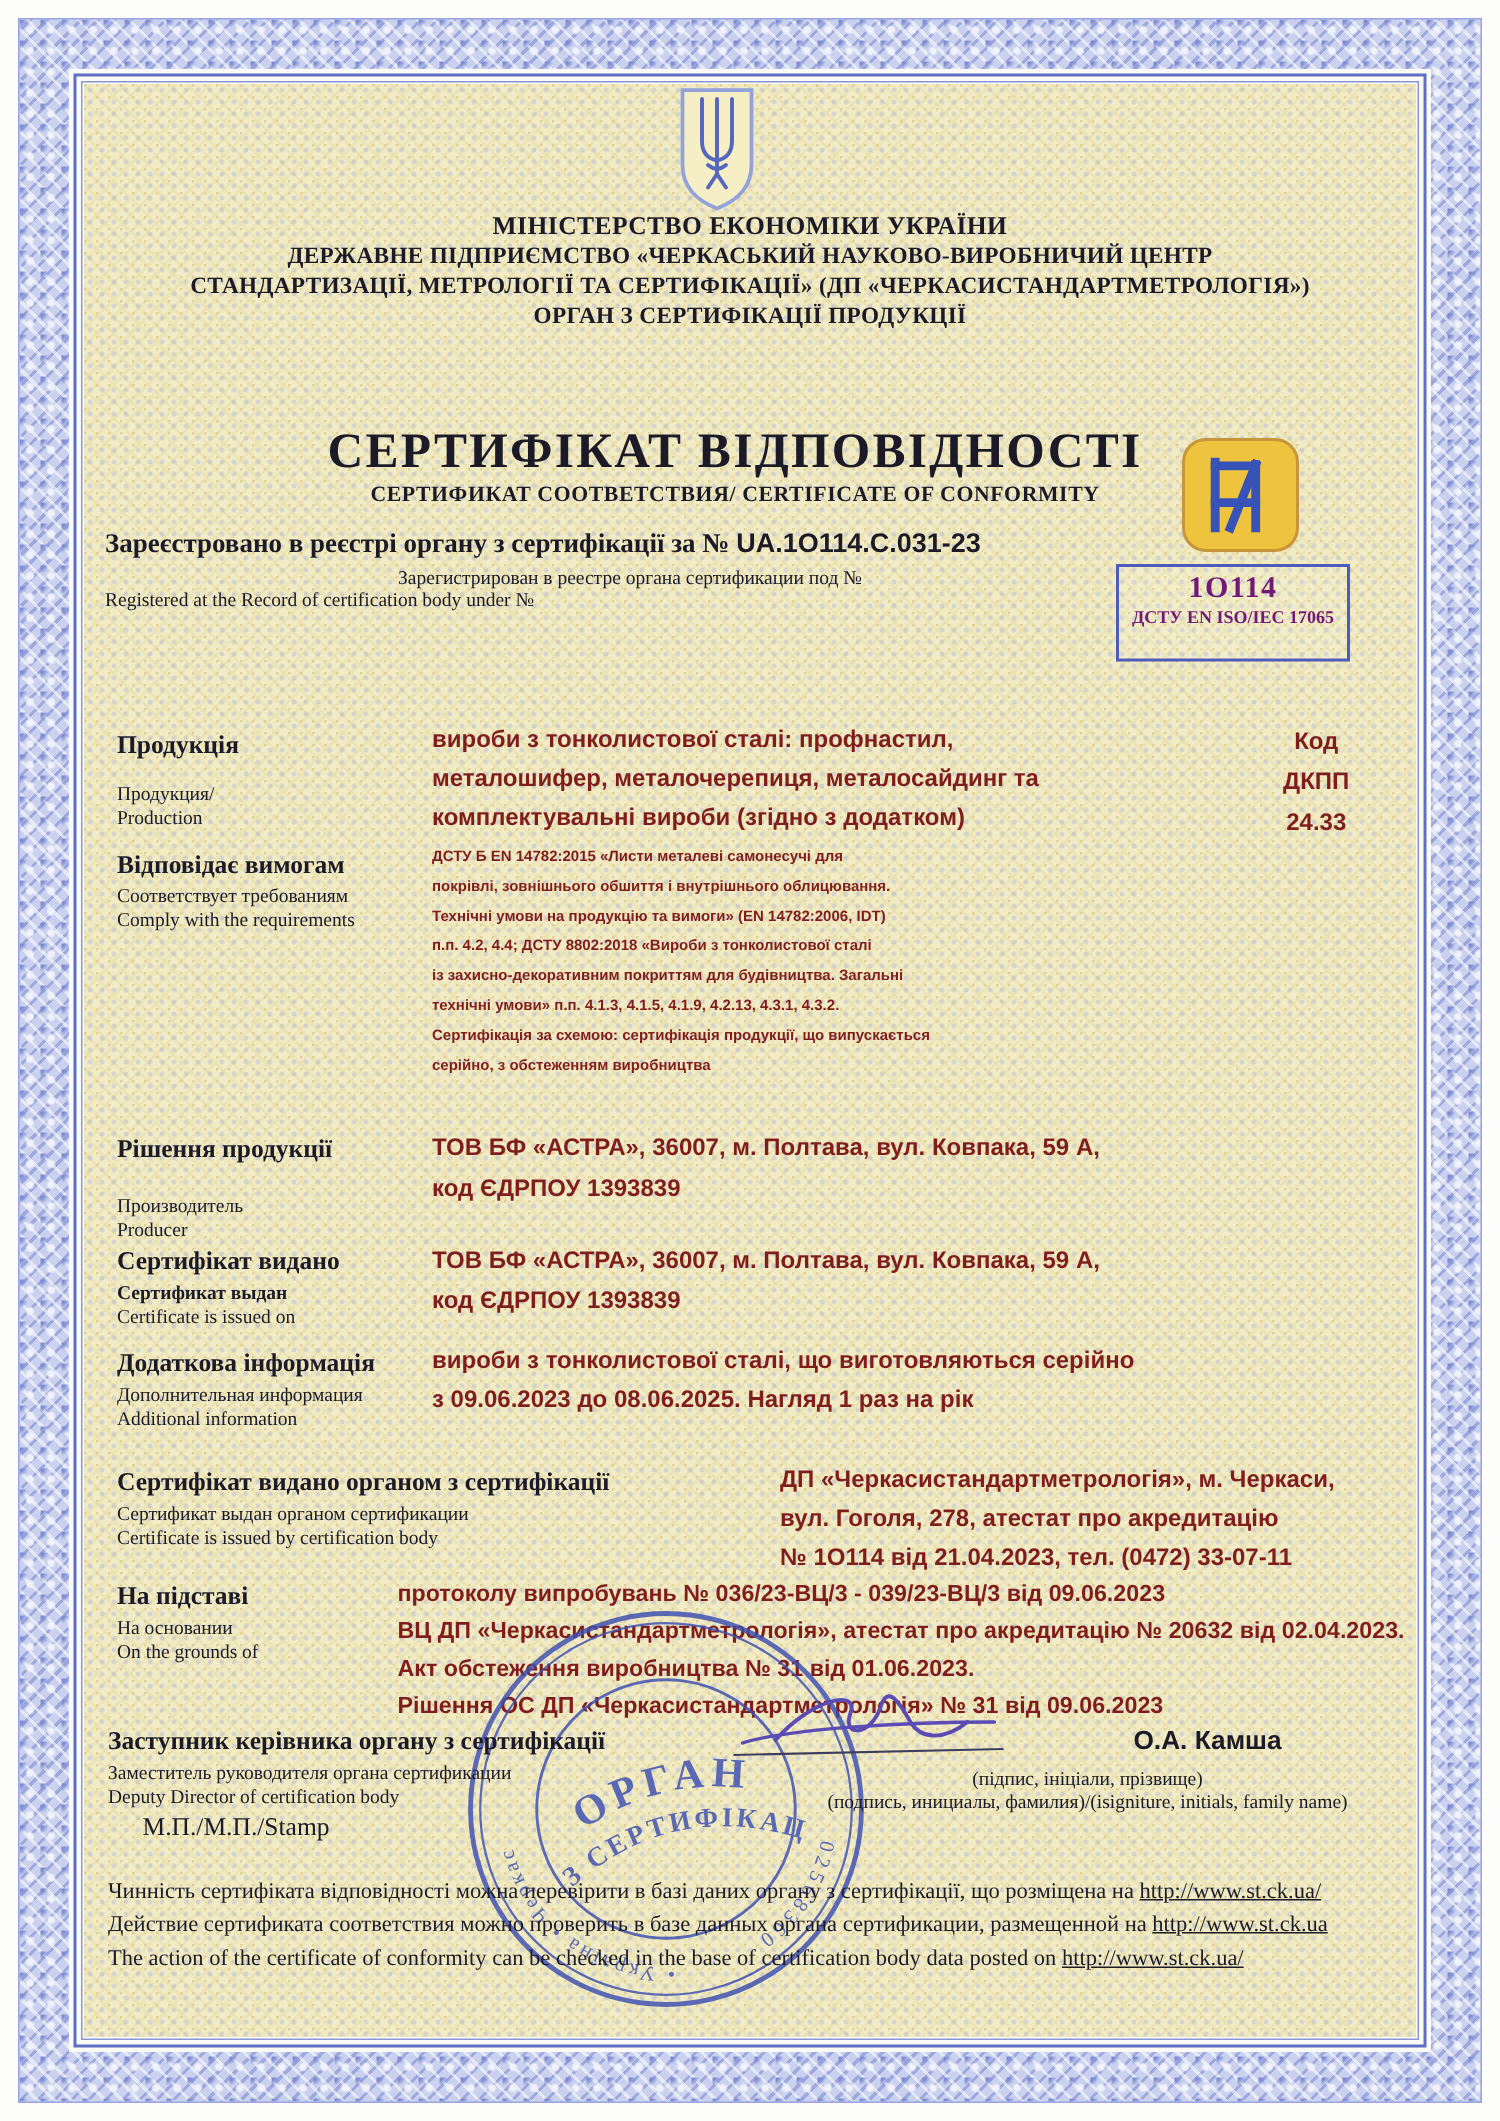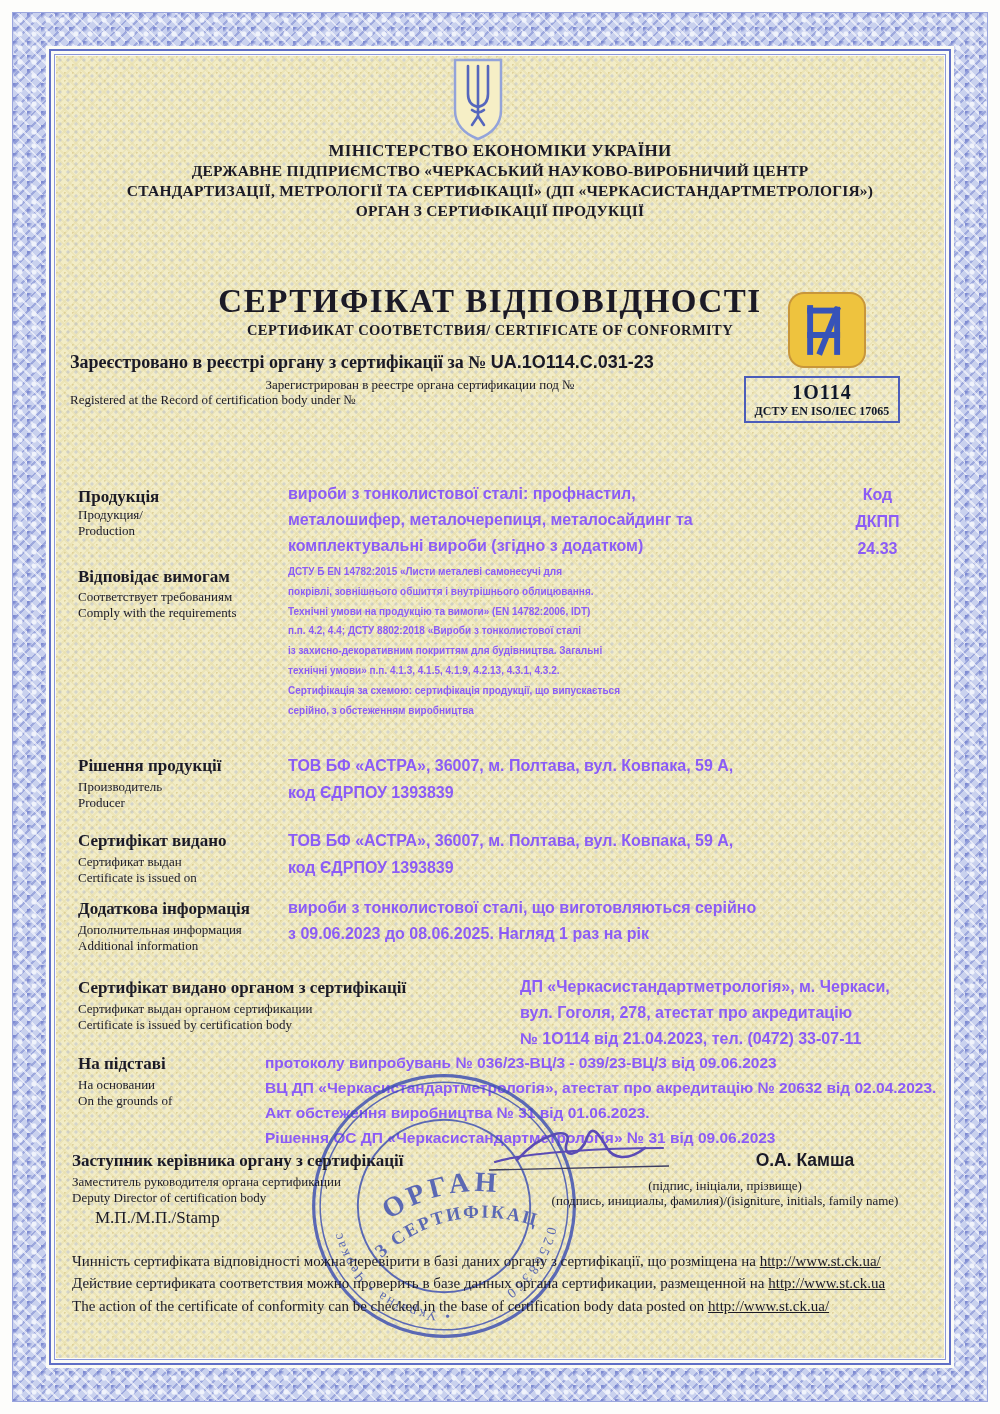--- a/index.html
+++ b/index.html
@@ -32,38 +32,38 @@
       radial-gradient(circle at 0 0, rgba(220,206,148,.85) 1.4px, transparent 2.3px),
       repeating-linear-gradient(45deg, rgba(231,222,172,.55) 0 2px, transparent 2px 8px),
       repeating-linear-gradient(-45deg, rgba(231,222,172,.55) 0 2px, transparent 2px 8px);
     background-size:8px 8px,8px 8px,auto,auto;
   }
   .abs{position:absolute;}
   .center{text-align:center;}
   .sans{font-family:"Liberation Sans",sans-serif;}
   .val{
     font-family:"Liberation Sans",sans-serif;font-weight:bold;
-    font-size:16px;line-height:26px;white-space:pre-line;color:#8b5cf6;
+    font-size:16px;line-height:26px;white-space:pre-line;color:#7f1d1d;
   }
   .hdr-line1{font-size:17px;font-weight:bold;line-height:21px;letter-spacing:.3px;}
   .hdr-line{font-size:15.5px;font-weight:bold;line-height:20px;letter-spacing:.2px;}
   .title-main{font-size:33px;font-weight:bold;letter-spacing:1.5px;}
   .title-sub{font-size:14.5px;font-weight:bold;letter-spacing:.4px;}
   .l-ua{font-size:17px;font-weight:bold;line-height:21px;font-family:"Liberation Serif",serif;}
   .l-ru,.l-en{font-size:13px;line-height:16px;font-family:"Liberation Serif",serif;}
   .small-note{font-size:13px;line-height:15px;font-family:"Liberation Serif",serif;}
   .reg-ua{font-size:18px;font-weight:bold;font-family:"Liberation Serif",serif;}
   .reg-num{font-size:18px;font-weight:bold;font-family:"Liberation Sans",sans-serif;}
   .acc-mark{
     width:74px;height:72px;background:#eec33e;border-radius:16px;
     border:2px solid #c8963a;display:flex;align-items:center;justify-content:center;
   }
   .acc-box{
-    width:152px;border:2px solid #4b5cba;color:#0f172a;text-align:center;
-    padding:3px 0 2px;background:rgba(255,255,255,.08);
+    width:152px;border:2px solid #4b5cba;color:#701a75;text-align:center;
+    padding:3px 0 20px;background:rgba(255,255,255,.08);
   }
   .acc-box .c1{font-size:20px;font-weight:bold;font-family:"Liberation Serif",serif;letter-spacing:1px;}
   .acc-box .c2{font-size:12px;font-weight:bold;font-family:"Liberation Serif",serif;}
   .footer-line{font-size:15px;line-height:22.4px;font-family:"Liberation Serif",serif;}
   .footer-line .url{text-decoration:underline;}
   .stamp-wrap{opacity:.82;transform:rotate(-14deg);}
 </style>
 </head>
 <body>
 
@@ -115,21 +115,21 @@
 
   <div class="abs" style="left:70px;top:352px;width:700px;">
     <span class="reg-ua">Зареєстровано в реєстрі органу з сертифікації за № </span><span class="reg-num">UA.1О114.С.031-23</span>
     <div class="small-note" style="margin-top:4px;text-align:center;">Зарегистрирован в реестре органа сертификации под №</div>
     <div class="small-note">Registered at the Record of certification body under №</div>
   </div>
 
 
   <div class="abs" style="left:78px;top:486px;width:200px;">
     <div class="l-ua">Продукція</div>
-    <div class="l-ru" style="margin-top:0;">Продукция/</div>
+    <div class="l-ru" style="margin-top:14px;">Продукция/</div>
     <div class="l-en">Production</div>
   </div>
   <div class="abs val" style="left:288px;top:481px;width:540px;">вироби з тонколистової сталі: профнастил,
 металошифер, металочерепиця, металосайдинг та
 комплектувальні вироби (згідно з додатком)</div>
   <div class="abs val center" style="left:825px;top:481px;width:105px;line-height:27px;">Код
 ДКПП
 24.33</div>
 
   <div class="abs" style="left:78px;top:566px;width:210px;">
@@ -141,29 +141,29 @@
 покрівлі, зовнішнього обшиття і внутрішнього облицювання.
 Технічні умови на продукцію та вимоги» (EN 14782:2006, IDT)
 п.п. 4.2, 4.4; ДСТУ 8802:2018 «Вироби з тонколистової сталі
 із захисно-декоративним покриттям для будівництва. Загальні
 технічні умови» п.п. 4.1.3, 4.1.5, 4.1.9, 4.2.13, 4.3.1, 4.3.2.
 Сертифікація за схемою: сертифікація продукції, що випускається
 серійно, з обстеженням виробництва</div>
 
   <div class="abs" style="left:78px;top:755px;width:220px;">
     <div class="l-ua">Рішення продукції</div>
-    <div class="l-ru" style="margin-top:3px;">Производитель</div>
+    <div class="l-ru" style="margin-top:20px;">Производитель</div>
     <div class="l-en">Producer</div>
   </div>
   <div class="abs val" style="left:288px;top:752px;width:600px;line-height:27px;">ТОВ БФ «АСТРА», 36007, м. Полтава, вул. Ковпака, 59 А,
 код ЄДРПОУ 1393839</div>
 
   <div class="abs" style="left:78px;top:830px;width:220px;">
     <div class="l-ua">Сертифікат видано</div>
-    <div class="l-ru" style="margin-top:3px;">Сертификат выдан</div>
+    <div class="l-ru" style="margin-top:3px;font-weight:bold;">Сертификат выдан</div>
     <div class="l-en">Certificate is issued on</div>
   </div>
   <div class="abs val" style="left:288px;top:827px;width:600px;line-height:27px;">ТОВ БФ «АСТРА», 36007, м. Полтава, вул. Ковпака, 59 А,
 код ЄДРПОУ 1393839</div>
 
   <div class="abs" style="left:78px;top:898px;width:230px;">
     <div class="l-ua">Додаткова інформація</div>
     <div class="l-ru" style="margin-top:3px;">Дополнительная информация</div>
     <div class="l-en">Additional information</div>
   </div>

